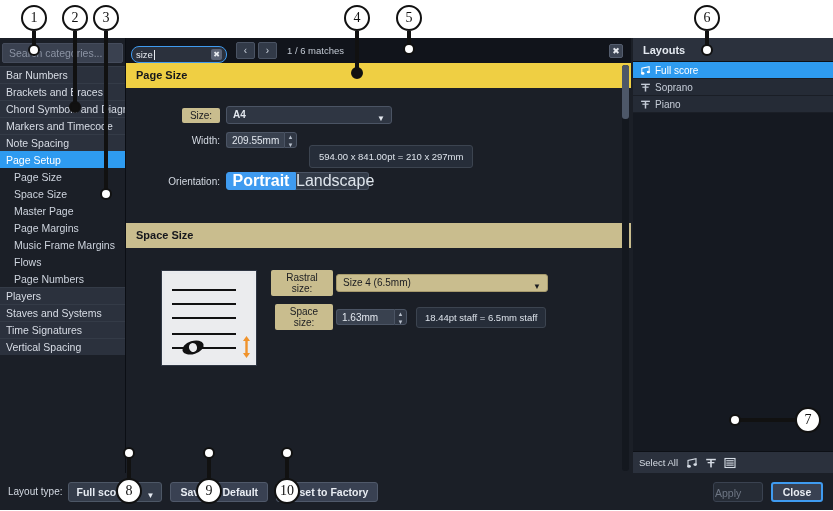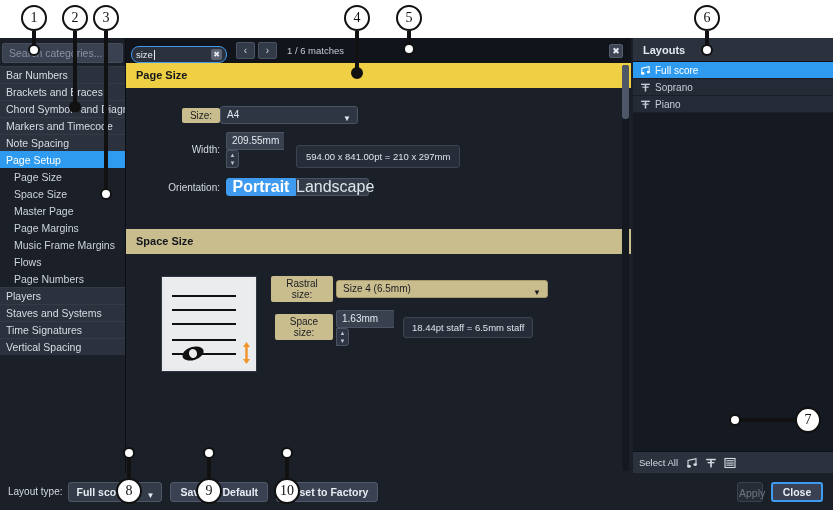--- a/index.html
+++ b/index.html
@@ -106,21 +106,21 @@
   .lbl.hl { background: #c9bd8e; color: #1a1c21; padding: 2px 5px; border-radius: 2px; text-align: center; }
 
   .select {
     position: relative; height: 18px; background: #2f3643;
     border: 1px solid #4b5464; border-radius: 3px;
     color: #e2e7ee; font-size: 10px; line-height: 16px; padding-left: 6px;
   }
   .select.hl { background: #c9bd8e; border-color: #a79a6d; color: #1a1c21; }
   .select .chev { position: absolute; right: 6px; top: 4px; font-size: 8px; }
 
-  .spin { display: flex; height: 34px; flex-direction: column; }
+  .spin { display: flex; height: 16px; }
   .spin .field {
     width: 58px; background: #39414f; border: 1px solid #4b5464;
     border-right: none; border-radius: 3px 0 0 3px;
     color: #e2e7ee; font-size: 10px; line-height: 16px; padding-left: 5px;
   }
   .spin .arrows {
     width: 13px; background: #2f3643; border: 1px solid #4b5464;
     border-radius: 0 3px 3px 0; display: flex; flex-direction: column;
   }
   .spin .arrows span {
@@ -249,21 +249,21 @@
         <div id="find-close">✖</div>
       </div>
 
       <div id="scrollarea">
 
         <div class="sect-head cur">Page Size</div>
 
         <div style="padding:18px 0 10px 0;">
           <div class="row">
             <div class="lbl hl" style="width:38px; margin-left:56px;">Size:</div>
-            <div class="select" style="width:138px; ">
+            <div class="select" style="width:166px; margin-left:6px;font-weight:bold;">
               <span>A4</span>
               <span class="chev">▼</span>
             </div>
           </div>
 
           <div style="display:flex; align-items:flex-start;">
             <div>
               <div class="row">
                 <div class="lbl" style="width:62px; margin-left:32px;">Width:</div>
                 <div class="spin" style="margin-left:6px;">
@@ -396,21 +396,21 @@
 
   <div id="bottombar">
     <span class="lt-lbl">Layout type:</span>
     <div id="lt-select">
       <span>Full score</span>
       <span class="chev" style="position:absolute; right:7px; top:4px; font-size:8px; font-weight:normal;">▼</span>
     </div>
     <div class="btn">Save as Default</div>
     <div class="btn">Reset to Factory</div>
     <div style="flex:1"></div>
-    <div class="btn disabled" style="width:26px; padding:1px; text-align:right;">Apply</div>
+    <div class="btn disabled" style="width:50px; padding:1px; text-align:left;">Apply</div>
     <div class="btn primary" style="width:52px; padding:0; text-align:center; margin-left:8px; margin-right:10px;">Close</div>
   </div>
 
   <div class="callout-layer">
 
     <div class="callout">
       <div class="circ" style="left:21px; top:5px;">1</div>
       <div class="lead" style="left:32px; top:31px; height:19px;"></div>
       <div class="dot-o" style="left:28px; top:44px;"></div>
     </div>

